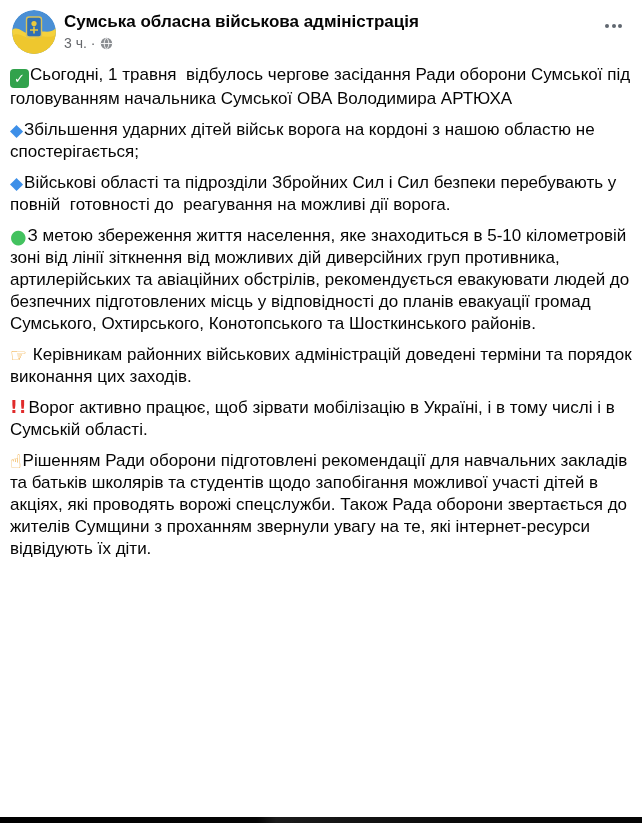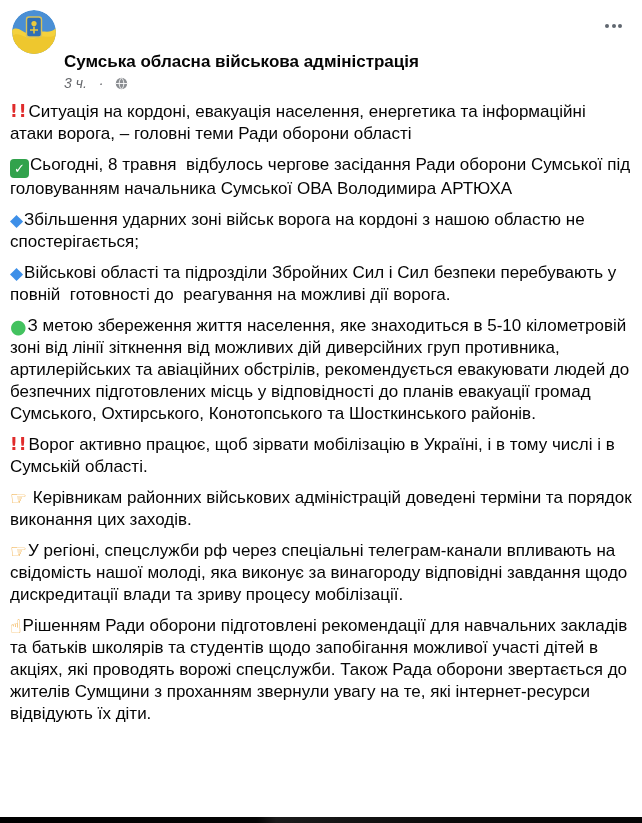--- a/index.html
+++ b/index.html
@@ -22,37 +22,36 @@
     align-items: flex-start;
     padding: 10px 14px 6px 12px;
   }
   .avatar {
     width: 44px; height: 44px;
     border-radius: 50%;
     overflow: hidden;
     flex: 0 0 44px;
     cursor: pointer;
   }
-  .header-text { margin-left: 8px; flex: 1 1 auto; padding-top: 2px; margin-top: 40px; }
+  .header-text { margin-left: 8px; flex: 1 1 auto; padding-top: 2px; }
   .page-name {
     font-size: 17px;
     font-weight: 700;
     color: var(--text_primary, #050505);
     line-height: 20px;
     cursor: pointer;
   }
   .meta {
     display: flex;
     align-items: center;
-    gap: 12px;
+    gap: 4px;
     margin-top: 3px;
     font-size: 14px;
     color: var(--text_secondary, #65676b);
     line-height: 16px;
-    font-style: italic;
   }
   .meta .ts { cursor: pointer; }
   .globe { display: inline-flex; align-items: center; }
   .more-btn {
     flex: 0 0 auto;
     display: flex;
     align-items: center;
     gap: 2.5px;
     padding: 12px 6px;
     margin-top: 2px;
@@ -164,26 +163,24 @@
       </div>
     </div>
     <div class="more-btn">
       <i></i>
         <i></i>
         <i></i>
     </div>
   </div>
 
   <div class="post-body" id="post-body">
-      <p class="para"><span class="ic ic-excl">!!</span><span class="ptext">Ситуація на кордоні, евакуація населення, енергетика та інформаційні атаки ворога, – головні теми Ради оборони області</span></p>
-      <p class="para"><span class="ic ic-check">✓</span><span class="ptext">Сьогодні, 8 травня  відбулось чергове засідання Ради оборони Сумської під головуванням начальника Сумської ОВА Володимира АРТЮХА</span></p>
-      <p class="para"><span class="ic ic-diamond">◆</span><span class="ptext">Збільшення ударних зоні військ ворога на кордоні з нашою областю не спостерігається;</span></p>
+      <p class="para"><span class="ic ic-check">✓</span><span class="ptext">Сьогодні, 1 травня  відбулось чергове засідання Ради оборони Сумської під головуванням начальника Сумської ОВА Володимира АРТЮХА</span></p>
+      <p class="para"><span class="ic ic-diamond">◆</span><span class="ptext">Збільшення ударних дітей військ ворога на кордоні з нашою областю не спостерігається;</span></p>
       <p class="para"><span class="ic ic-diamond">◆</span><span class="ptext">Військові області та підрозділи Збройних Сил і Сил безпеки перебувають у повній  готовності до  реагування на можливі дії ворога.</span></p>
       <p class="para"><span class="ic ic-circle">●</span><span class="ptext">З метою збереження життя населення, яке знаходиться в 5-10 кілометровій зоні від лінії зіткнення від можливих дій диверсійних груп противника, артилерійських та авіаційних обстрілів, рекомендується евакуювати людей до безпечних підготовлених місць у відповідності до планів евакуації громад Сумського, Охтирського, Конотопського та Шосткинського районів.</span></p>
+      <p class="para"><span class="ic ic-hand">☞</span><span class="ptext"> Керівникам районних військових адміністрацій доведені терміни та порядок виконання цих заходів.</span></p>
       <p class="para"><span class="ic ic-excl">!!</span><span class="ptext">Ворог активно працює, щоб зірвати мобілізацію в Україні, і в тому числі і в Сумській області.</span></p>
-      <p class="para"><span class="ic ic-hand">☞</span><span class="ptext"> Керівникам районних військових адміністрацій доведені терміни та порядок виконання цих заходів.</span></p>
-      <p class="para"><span class="ic ic-hand">☞</span><span class="ptext">У регіоні, спецслужби рф через спеціальні телеграм-канали впливають на свідомість нашої молоді, яка виконує за винагороду відповідні завдання щодо дискредитації влади та зриву процесу мобілізації.</span></p>
       <p class="para"><span class="ic ic-hand">☝</span><span class="ptext">Рішенням Ради оборони підготовлені рекомендації для навчальних закладів та батьків школярів та студентів щодо запобігання можливої участі дітей в акціях, які проводять ворожі спецслужби. Також Рада оборони звертається до жителів Сумщини з проханням звернули увагу на те, які інтернет-ресурси відвідують їх діти.</span></p>
     </div>
 
   <div class="media-strip"></div>
 
 </div>
 
 </body></html>

